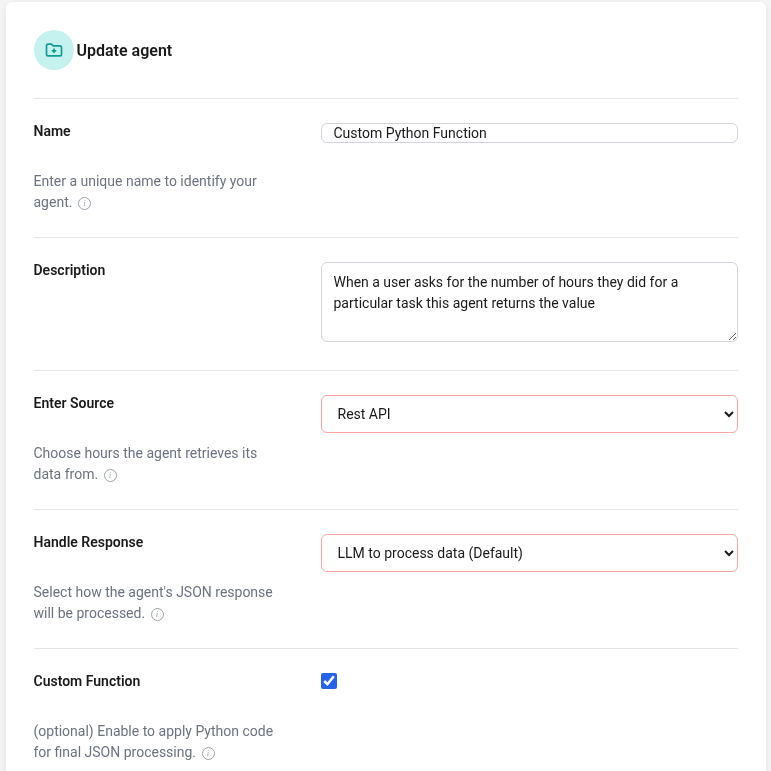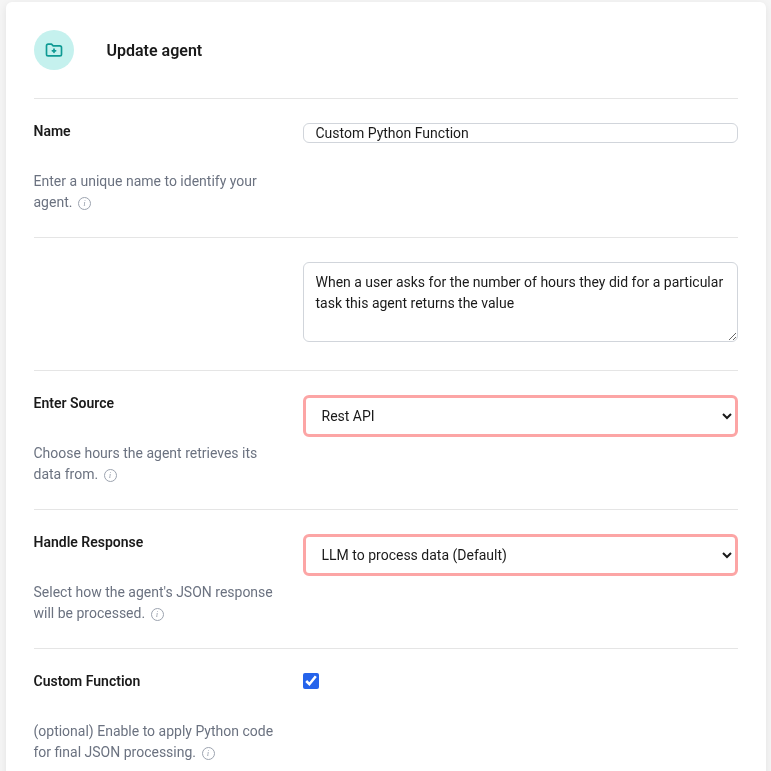--- a/index.html
+++ b/index.html
@@ -20,21 +20,21 @@
       background: #fff;
       border-radius: 6px;
       width: 760px;
       margin-top: 2px;
       box-shadow: 0 2px 8px rgba(0,0,0,0.08);
       padding: 28px 28px 22px 28px;
     }
     .modal-header {
       display: flex;
       align-items: center;
-      gap: 33px;
+      gap: 3px;
       margin-bottom: 28px;
     }
     .icon-circle {
       width: 40px;
       height: 40px;
       background: #c5f1ee;
       border-radius: 50%;
       display: flex;
       align-items: center;
       justify-content: center;
@@ -47,21 +47,21 @@
     }
     .modal-title {
       font-size: 16px;
       font-weight: 600;
       color: #1a1a1a;
     }
     .form-section {
       border-top: 1px solid #e5e5e5;
       padding: 24px 0;
       display: flex;
-      gap: 24px;
+      gap: 42px;
       margin-left: 56px;
     }
     .form-section:first-of-type {
       border-top: 1px solid #e5e5e5;
     }
     .field-left {
       width: 245px;
       flex-shrink: 0;
     }
     .field-label {
@@ -111,21 +111,21 @@
       font-size: 14px;
       color: #1a1a1a;
       font-family: inherit;
       resize: both;
       min-height: 80px;
       line-height: 1.5;
     }
     .select-input {
       width: 100%;
       padding: 9px 12px;
-      border: 3px solid #fca5a5;
+      border: 1px solid #fca5a5;
       border-radius: 6px;
       font-size: 14px;
       color: #1a1a1a;
       font-family: inherit;
       background: #fff;
       appearance: auto;
     }
     .checkbox-input {
       width: 16px;
       height: 16px;
@@ -188,20 +188,21 @@
           <span class="info-icon">i</span>
         </div>
       </div>
       <div class="field-right">
         <input type="text" class="text-input" value="Custom Python Function" style="">
       </div>
     </div>
 
     <div class="form-section">
       <div class="field-left">
+        <div class="field-label">Description</div>
       </div>
       <div class="field-right">
         <textarea class="textarea-input" style="">When a user asks for the number of hours they did for a particular task this agent returns the value</textarea>
       </div>
     </div>
 
     <div class="form-section">
       <div class="field-left">
         <div class="field-label">Enter Source</div>
         <div class="field-help">

